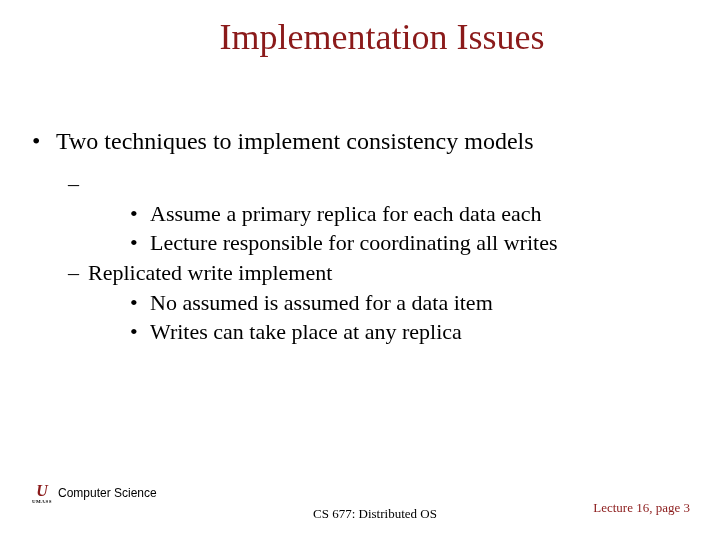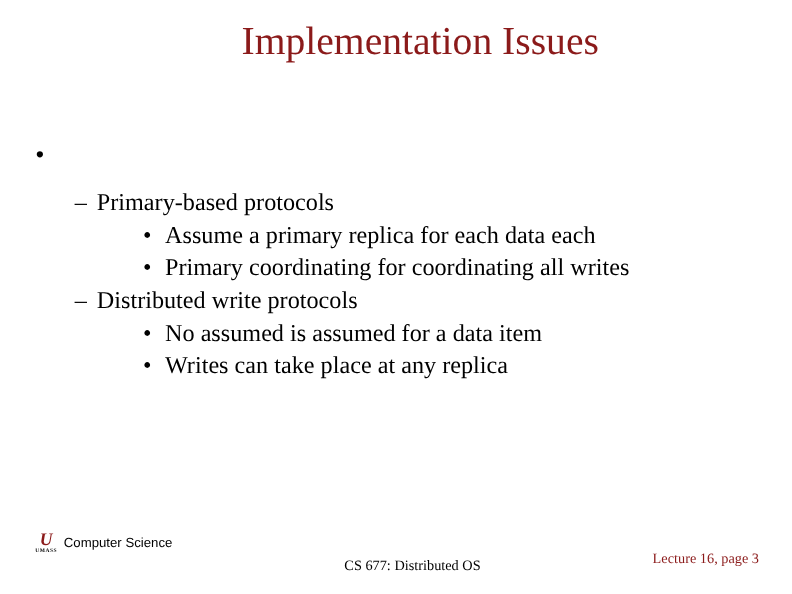--- a/index.html
+++ b/index.html
@@ -115,38 +115,38 @@
     }
   </style>
 </head>
 <body>
 
 <h1 class="title">Implementation Issues</h1>
 
 <div class="content">
   <div class="bullet-main">
     <span class="dot">•</span>
+    <span>Two techniques to implement consistency models</span>
   </div>
 
   <div class="sub-item">
     <span class="dash">–</span>
-    <span>Primary-based protocols</span>
   </div>
   <div class="deep-item">
     <span class="dot2">•</span>
     <span>Assume a primary replica for each data each</span>
   </div>
   <div class="deep-item">
     <span class="dot2">•</span>
-    <span>Primary coordinating for coordinating all writes</span>
+    <span>Lecture responsible for coordinating all writes</span>
   </div>
 
   <div class="sub-item">
     <span class="dash">–</span>
-    <span>Distributed write protocols</span>
+    <span>Replicated write implement</span>
   </div>
   <div class="deep-item">
     <span class="dot2">•</span>
     <span>No assumed is assumed for a data item</span>
   </div>
   <div class="deep-item">
     <span class="dot2">•</span>
     <span>Writes can take place at any replica</span>
   </div>
 </div>

